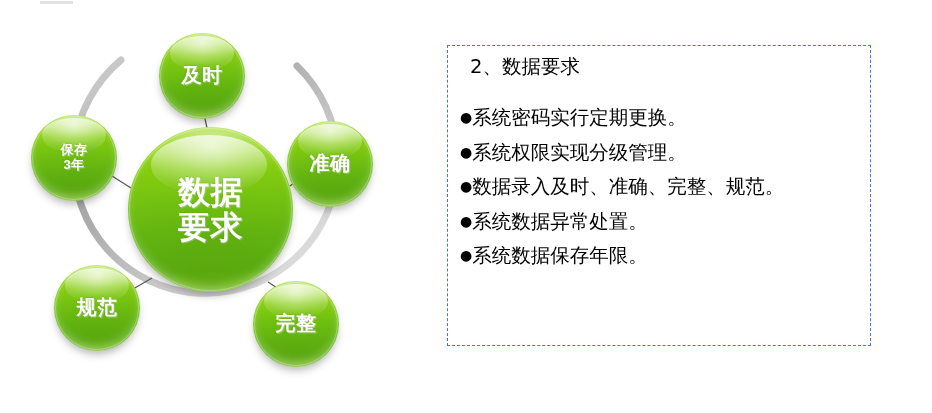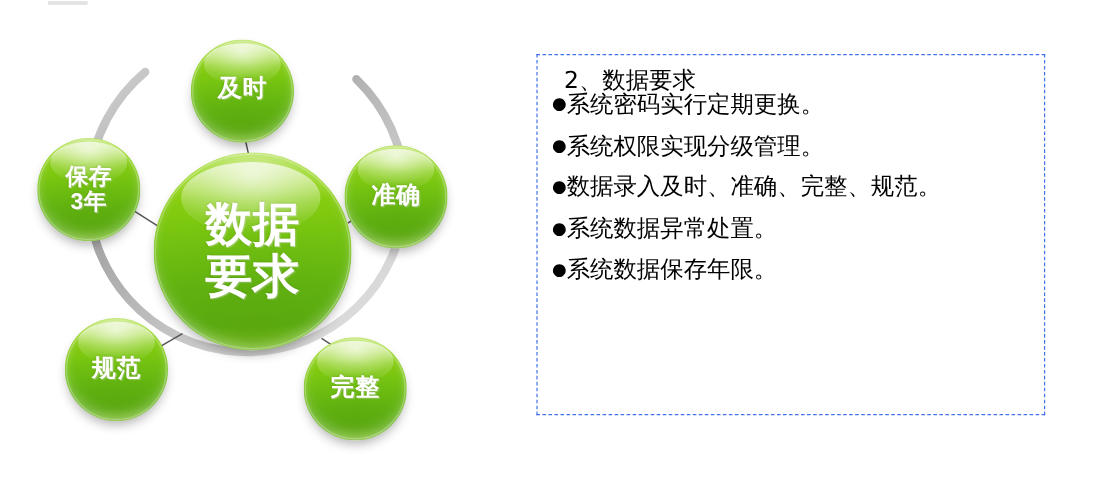--- a/index.html
+++ b/index.html
@@ -94,36 +94,36 @@
     height: 40%;
     border-radius: 50%;
     background: linear-gradient(180deg, rgba(255,255,255,0.72) 0%, rgba(255,255,255,0.22) 55%, rgba(255,255,255,0) 100%);
     pointer-events: none;
     z-index: 2;
   }
 
   .bubble.center {
     left: 128px;  top: 127px;
     width: 165px; height: 165px;
-    font-size: 39px;
+    font-size: 32px;
     z-index: 6;
   }
   .bubble.center::before { left: 14%; top: 5%; width: 70%; height: 36%; }
 
   .bubble.sat {
     width: 86px; height: 86px;
     font-size: 20px;
   }
-  .bubble.n-top   { left: 159px; top: 33px; font-family: Liberation Mono, monospace; }
+  .bubble.n-top   { left: 159px; top: 33px; }
   .bubble.n-left  { left: 31px;  top: 115px; }
   .bubble.n-right { left: 287px; top: 121px; }
   .bubble.n-bl    { left: 54px;  top: 265px; }
   .bubble.n-br    { left: 253px; top: 281px; text-align: right; }
 
-  .bubble.n-left .inner-label { font-size: 19px; line-height: 1.12; }
+  .bubble.n-left .inner-label { font-size: 13px; line-height: 1.12; }
 
   
   #text-panel {
     position: absolute;
     left: 447px;
     top: 45px;
     width: 424px;
     height: 301px;
     border: 1px dashed #4472e8;
     box-sizing: border-box;
@@ -135,21 +135,21 @@
   .t-line {
     font-family: "DejaVu Sans", "Liberation Sans", sans-serif;
     color: #000000;
     font-size: 19.5px;
     line-height: 1.05;
     margin: 0 0 14px 0;
     white-space: nowrap;
   }
   .t-line.heading {
     padding-left: 12px;
-    margin-bottom: 0;
+    margin-bottom: 31px;
   }
   .t-line.bullet {
     padding-left: 2px;
   }
   .t-line.bullet .dot {
     font-size: 14px;
     vertical-align: 2px;
     margin-right: 0px;
   }
 </style>

